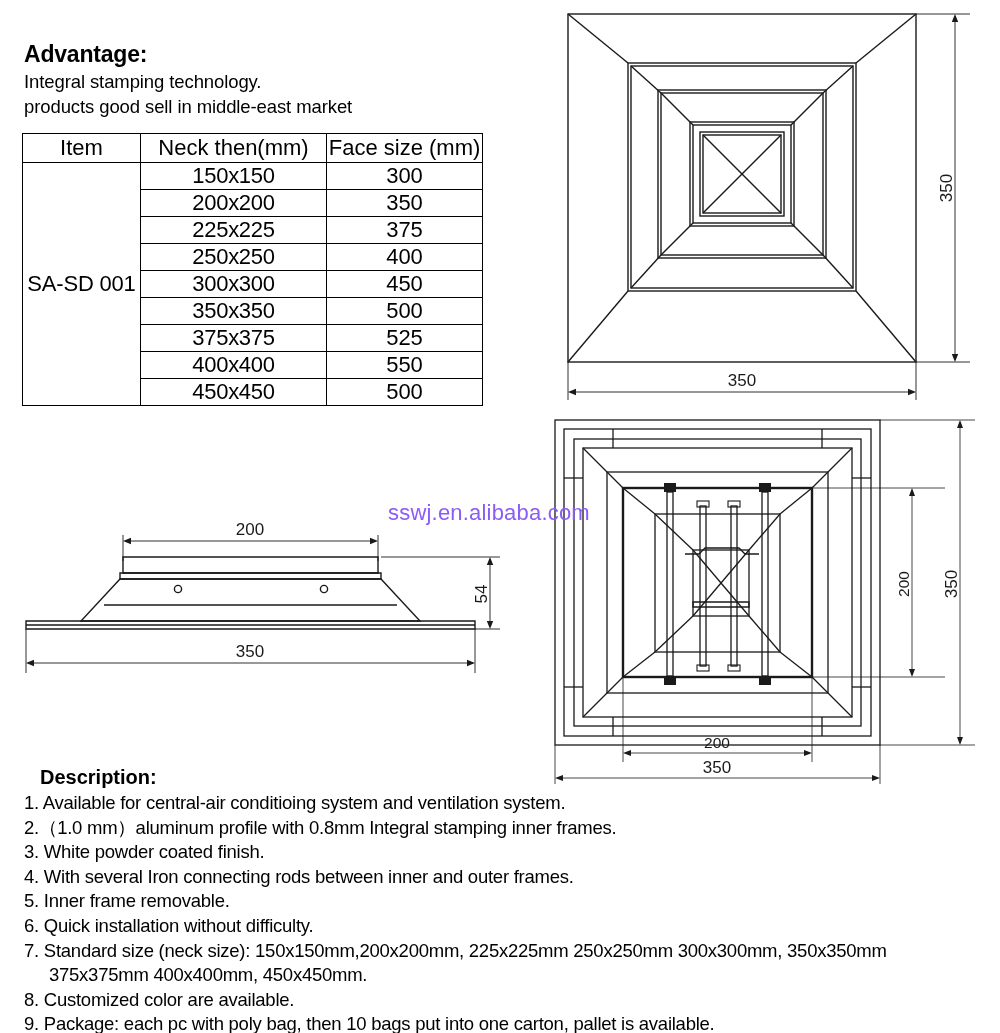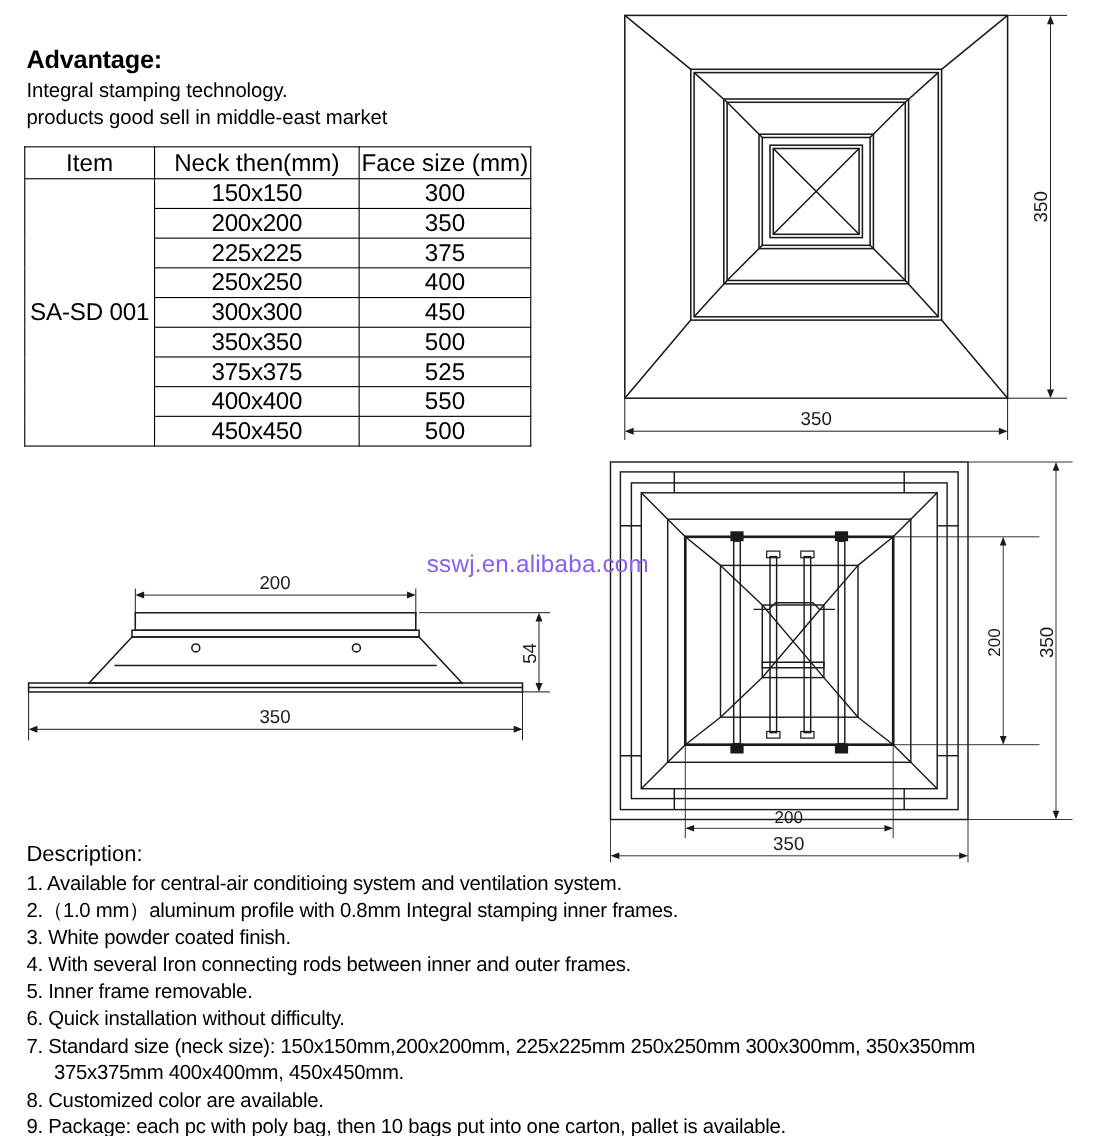--- a/index.html
+++ b/index.html
@@ -95,22 +95,23 @@
 
   
   #description-block {
     position: absolute;
     left: 24px;
     top: 764px;
     width: 975px;
   }
   #description-title {
     font-size: 20px;
-    font-weight: normal;
+    font-weight: bold;
     line-height: 27px;
+    margin-left: 16px;
   }
   .desc-line {
     font-size: 18.5px;
     line-height: 24.6px;
     letter-spacing: -0.25px;
     white-space: nowrap;
   }
   .desc-cont { padding-left: 25px; }
 </style>
 </head>

